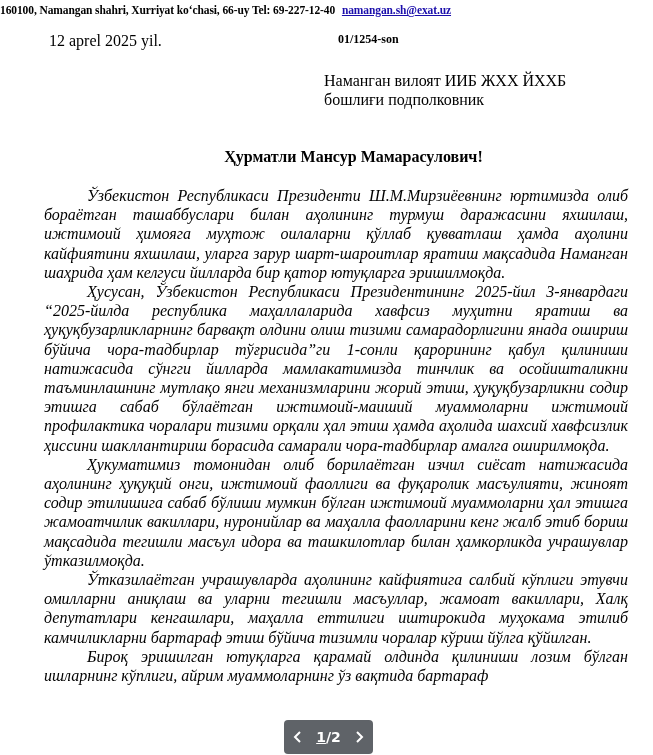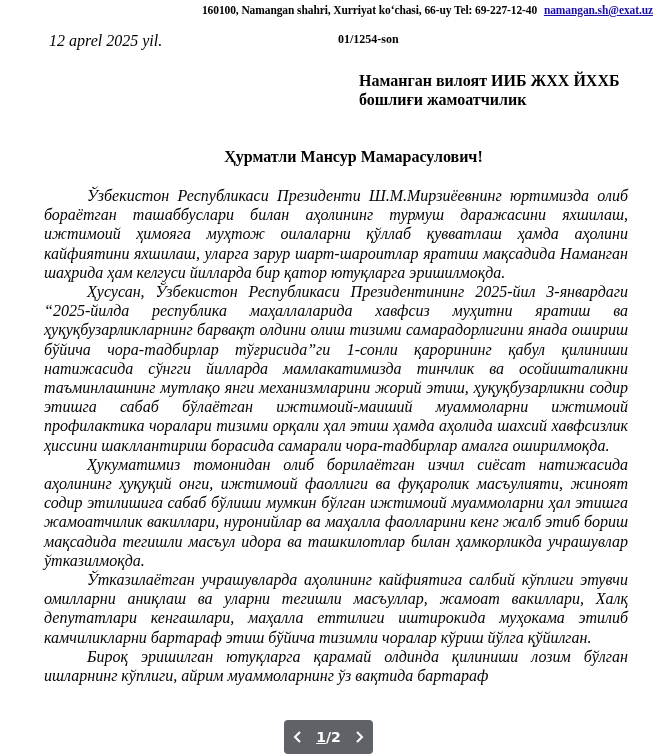--- a/index.html
+++ b/index.html
@@ -2,28 +2,28 @@
 <html><head>
 <meta charset="utf-8">
 <style>
   html, body { margin: 0; padding: 0; }
   body {
     width: 653px; height: 755px; overflow: hidden; background: #ffffff;
     position: relative; color: #000;
     font-family: "Liberation Serif", serif;
   }
   .header {
-    position: absolute; top: 4px; left: 0; width: 653px; text-align: right;
+    position: absolute; top: 4px; left: 0; width: 653px; text-align: left;
     font-size: 11.5px; font-weight: bold; letter-spacing: -0.1px;
   }
   .header a { color: #1a0dab; text-decoration: underline; margin-left: 4px; }
-  .date { position: absolute; top: 32px; left: 49px; font-size: 16px; font-style: italic; }
+  .date { position: absolute; top: 32px; left: 49px; font-size: 16px; }
   .number { position: absolute; top: 32px; left: 338px; font-size: 12px; font-weight: bold; }
   .addressee {
-    position: absolute; top: 71px; left: 359px; font-size: 16px; font-weight: bold;
+    position: absolute; top: 71px; left: 324px; font-size: 16px; font-weight: normal;
     line-height: 19px;
   }
   .salutation {
     position: absolute; top: 148px; left: 0; width: 653px; text-align: center;
     font-size: 16px; font-weight: bold; padding-left: 27px;
   }
   .body-text {
     position: absolute; top: 186px; left: 44px; width: 584px;
     font-size: 16px; line-height: 19.2px; text-align: justify;
   }
@@ -45,21 +45,21 @@
 <div class="header">
   <span>160100, Namangan shahri, Xurriyat ko‘chasi, 66-uy  Tel: 69-227-12-40</span>
   <a>namangan.sh@exat.uz</a>
 </div>
 
 <div class="date">12 aprel 2025 yil.</div>
 <div class="number">01/1254-son</div>
 
 <div class="addressee">
   <div>Наманган вилоят ИИБ ЖХХ ЙХХБ</div>
-  <div>бошлиғи жамоатчилик</div>
+  <div>бошлиғи подполковник</div>
 </div>
 
 <div class="salutation">Ҳурматли Мансур Мамарасулович!</div>
 
 <div class="body-text">
   <p>Ўзбекистон Республикаси Президенти Ш.М.Мирзиёевнинг юртимизда олиб бораётган ташаббуслари билан аҳолининг турмуш даражасини яхшилаш, ижтимоий ҳимояга муҳтож оилаларни қўллаб қувватлаш ҳамда аҳолини кайфиятини яхшилаш, уларга зарур шарт-шароитлар яратиш мақсадида Наманган шаҳрида ҳам келгуси йилларда бир қатор ютуқларга эришилмоқда.</p>
   <p>Ҳусусан, Ўзбекистон Республикаси Президентининг 2025-йил 3-январдаги “2025-йилда республика маҳаллаларида хавфсиз муҳитни яратиш ва ҳуқуқбузарликларнинг барвақт олдини олиш тизими самарадорлигини янада ошириш бўйича чора-тадбирлар тўғрисида”ги 1-сонли қарорининг қабул қилиниши натижасида сўнгги йилларда мамлакатимизда тинчлик ва осойишталикни таъминлашнинг мутлақо янги механизмларини жорий этиш, ҳуқуқбузарликни содир этишга сабаб бўлаётган ижтимоий-маиший муаммоларни ижтимоий профилактика чоралари тизими орқали ҳал этиш ҳамда аҳолида шахсий хавфсизлик ҳиссини шакллантириш борасида самарали чора-тадбирлар амалга оширилмоқда.</p>
   <p>Ҳукуматимиз томонидан олиб борилаётган изчил сиёсат натижасида аҳолининг ҳуқуқий онги, ижтимоий фаоллиги ва фуқаролик масъулияти, жиноят содир этилишига сабаб бўлиши мумкин бўлган ижтимоий муаммоларни ҳал этишга жамоатчилик вакиллари, нуронийлар ва маҳалла фаолларини кенг жалб этиб бориш мақсадида тегишли масъул идора ва ташкилотлар билан ҳамкорликда учрашувлар ўтказилмоқда.</p>
   <p>Ўтказилаётган учрашувларда аҳолининг кайфиятига салбий кўплиги этувчи омилларни аниқлаш ва уларни тегишли масъуллар, жамоат вакиллари, Халқ депутатлари кенгашлари, маҳалла еттилиги иштирокида муҳокама этилиб камчиликларни бартараф этиш бўйича тизимли чоралар кўриш йўлга қўйилган.</p>
   <p>Бироқ эришилган ютуқларга қарамай олдинда қилиниши лозим бўлган ишларнинг кўплиги, айрим муаммоларнинг ўз вақтида бартараф</p>

